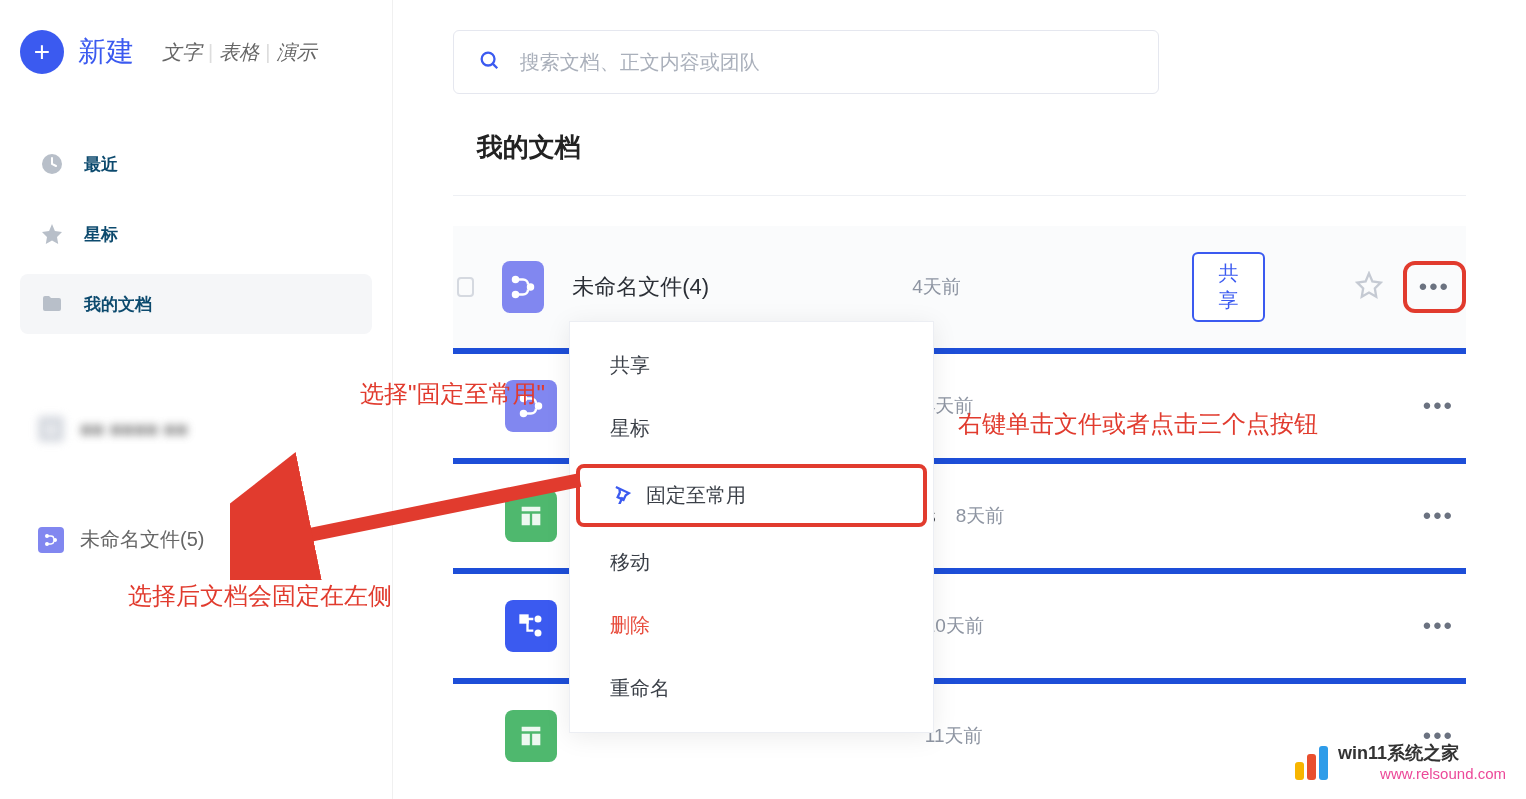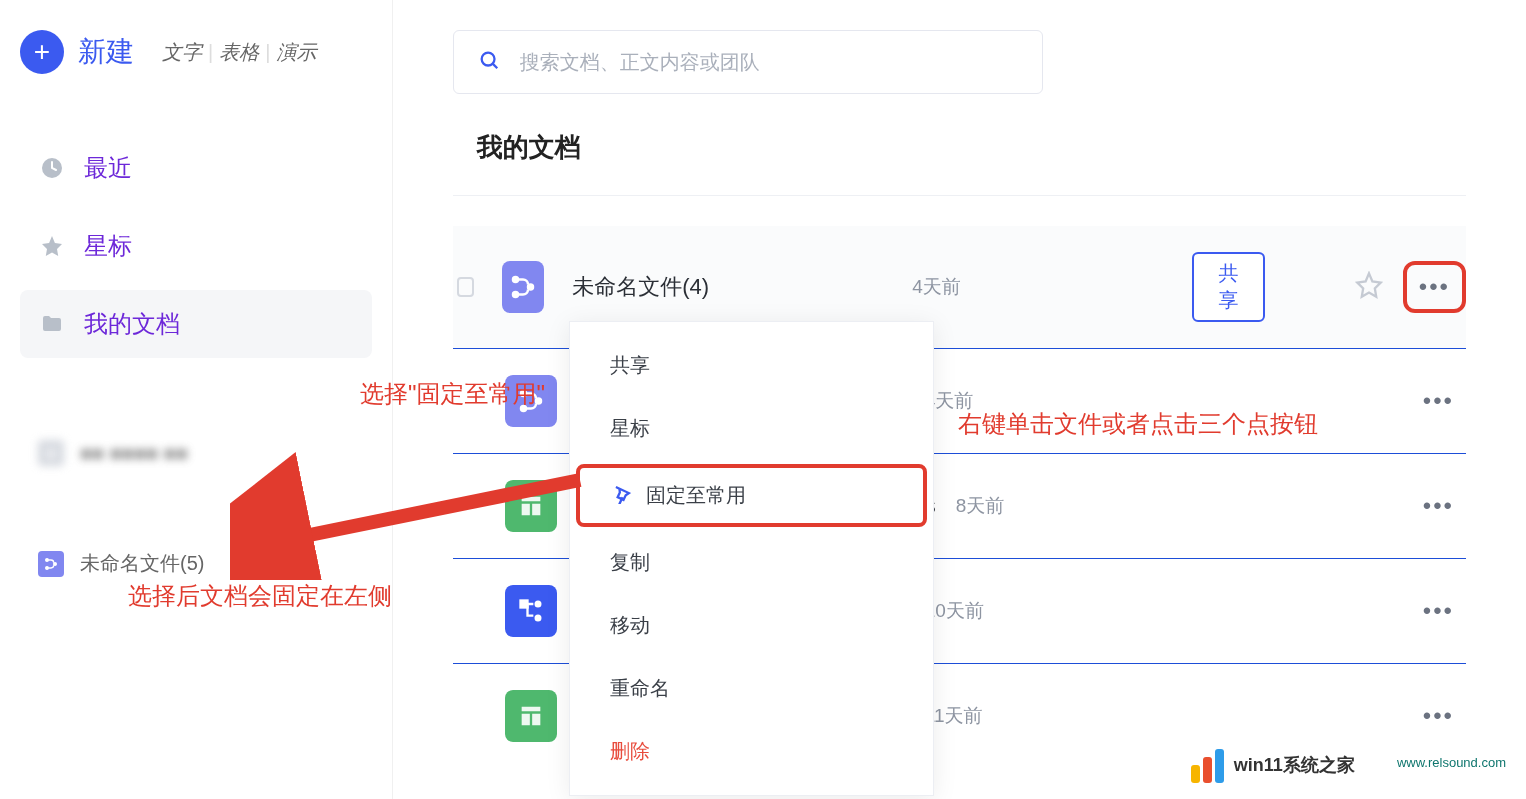--- a/index.html
+++ b/index.html
@@ -10,35 +10,35 @@
 .new-btn { display: flex; align-items: center; gap: 14px; cursor: pointer; }
 .plus-circle { width: 44px; height: 44px; border-radius: 50%; background: #3B5AF0; display: flex; align-items: center; justify-content: center; color: #fff; font-size: 28px; font-weight: 300; }
 .new-label { color: #3B5AF0; font-size: 28px; }
 .type-links { display: flex; align-items: center; gap: 0; color: #666; font-size: 20px; margin-left: 10px; }
 .type-link { cursor: pointer; font-style: italic; }
 .type-sep { color: #ddd; margin: 0 6px; }
 .nav { display: flex; flex-direction: column; gap: 10px; }
 .nav-item { display: flex; align-items: center; gap: 20px; padding: 18px 20px; border-radius: 8px; cursor: pointer; }
 .nav-item.active { background: #f5f6f8; }
 .nav-icon { width: 24px; height: 24px; display: flex; align-items: center; justify-content: center; color: #b8bfc9; }
-.nav-label { font-size: 24px; color: #6d28d9; }
+.nav-label { font-size: 17px; color: #0c4a6e; font-weight: bold; }
 .pinned-block { margin-top: 70px; }
 .pinned-item { display: flex; align-items: center; gap: 16px; padding: 12px 18px; color: #666; font-size: 20px; cursor: pointer; }
 .pinned-item.blurred { filter: blur(4px); opacity: .7; }
 .pinned-icon { width: 26px; height: 26px; border-radius: 4px; display: flex; align-items: center; justify-content: center; color: #fff; font-size: 14px; }
 .content { flex: 1; padding: 30px 60px 0 60px; position: relative; }
 .search-wrap { margin-bottom: 36px; }
-.search-box { width: 590px; height: 64px; border: 1px solid #e5e7ef; border-radius: 6px; display: flex; align-items: center; padding: 0 24px; gap: 20px; }
+.search-box { width: 706px; height: 64px; border: 1px solid #e5e7ef; border-radius: 6px; display: flex; align-items: center; padding: 0 24px; gap: 20px; }
 .search-icon { color: #3B5AF0; }
 .search-input { border: none; outline: none; font-size: 20px; color: #333; flex: 1; }
 .search-input::placeholder { color: #aab0bb; }
 .section-title { font-size: 26px; color: #222; margin-bottom: 30px; margin-left: 24px; }
 .divider { height: 1px; background: #eef0f4; margin-bottom: 30px; }
 .files { display: flex; flex-direction: column; }
-.file-row { display: flex; align-items: center; padding: 26px 0; border-bottom: 1px solid #1d4ed8; position: relative; }
+.file-row { display: flex; align-items: center; padding: 26px 0; border-bottom: 6px solid #1d4ed8; position: relative; }
 .file-row.hovered { background: #fafbfc; }
 .checkbox { width: 20px; height: 20px; border: 2px solid #d5d9e0; border-radius: 4px; margin: 0 28px 0 4px; cursor: pointer; }
 .file-icon { width: 52px; height: 52px; border-radius: 8px; display: flex; align-items: center; justify-content: center; margin-right: 28px; }
 .icon-purple { background: #8187F0; }
 .icon-green { background: #4FB86E; }
 .icon-blue { background: #3B5AF0; }
 .file-name { flex: 0 0 340px; font-size: 22px; color: #2b2f36; }
 .file-time { flex: 0 0 160px; font-size: 19px; color: #8e95a2; }
 .file-suffix { font-size: 22px; color: #2b2f36; margin-right: 20px; }
 .share-btn { border: 2px solid #3B5AF0; color: #3B5AF0; border-radius: 6px; padding: 6px 18px; font-size: 20px; cursor: pointer; background: #fff; margin-left: 120px; margin-right: 90px; }
@@ -49,23 +49,23 @@
 .context-menu { position: absolute; left: 569px; top: 321px; width: 365px; background: #fff; border: 1px solid #eceef3; box-shadow: 0 4px 24px rgba(0,0,0,.08); z-index: 10; padding: 12px 0; }
 .menu-item { padding: 18px 40px; font-size: 20px; color: #3a3f47; cursor: pointer; display: flex; align-items: center; gap: 14px; }
 .menu-item.danger { color: #e84c3d; }
 .menu-item.pinned-opt { border: 4px solid #E13B2E; border-radius: 8px; margin: 4px 6px; padding: 14px 30px; }
 .pin-glyph { color: #3B5AF0; }
 .anno { position: absolute; color: #E13B2E; font-size: 24px; font-weight: 500; z-index: 20; pointer-events: none; }
 .arrow-svg { position: absolute; z-index: 15; pointer-events: none; }
 .watermark { position: absolute; right: 20px; bottom: 16px; display: flex; align-items: center; gap: 10px; }
 .wm-logo { display: flex; gap: 3px; }
 .wm-bar { width: 9px; border-radius: 3px; }
-.wm-text { display: flex; flex-direction: row; line-height: 1.2; }
+.wm-text { display: flex; flex-direction: column; line-height: 1.2; }
 .wm-title { font-size: 18px; color: #333; font-weight: 600; }
-.wm-url { font-size: 13px; color: #0f766e; margin-left: 42px; }
+.wm-url { font-size: 15px; color: #ec4899; margin-left: 42px; }
 </style>
 </head>
 <body>
 
 <div class="layout">
   <aside class="sidebar">
     <div class="sb-header">
       <div class="new-btn">
         <div class="plus-circle">+</div>
         <span class="new-label">新建</span>
@@ -241,30 +241,27 @@
     </div>
   <div class="menu-item pinned-opt">
     <span class="pin-glyph">
       <svg width="22" height="22" viewBox="0 0 24 24" fill="none" stroke="currentColor" stroke-width="2.5">
           <path d="M12 17l-6 6M9 4l11 11-4 1-4 4-5-5 4-4 1-4-3-3z" transform="rotate(-20 12 12)"></path>
         </svg>
     </span>
     <span>固定至常用</span>
   </div>
   <div class="menu-item">
-      <span>复制</span>
-    </div>
-  <div class="menu-item">
       <span>移动</span>
-    </div>
-  <div class="menu-item">
-      <span>重命名</span>
     </div>
   <div class="menu-item danger">
       <span>删除</span>
+    </div>
+  <div class="menu-item">
+      <span>重命名</span>
     </div>
 </div>
 
 <div class="anno" style="left:360px; top:378px;">选择"固定至常用"</div>
 <div class="anno" style="left:958px; top:408px;">右键单击文件或者点击三个点按钮</div>
 <div class="anno" style="left:128px; top:580px;">选择后文档会固定在左侧</div>
 
 <svg class="arrow-svg" style="left:230px; top:420px;" width="370" height="160">
   <defs>
       <marker id="ah" markerWidth="12" markerHeight="12" refX="2" refY="6" orient="auto">

